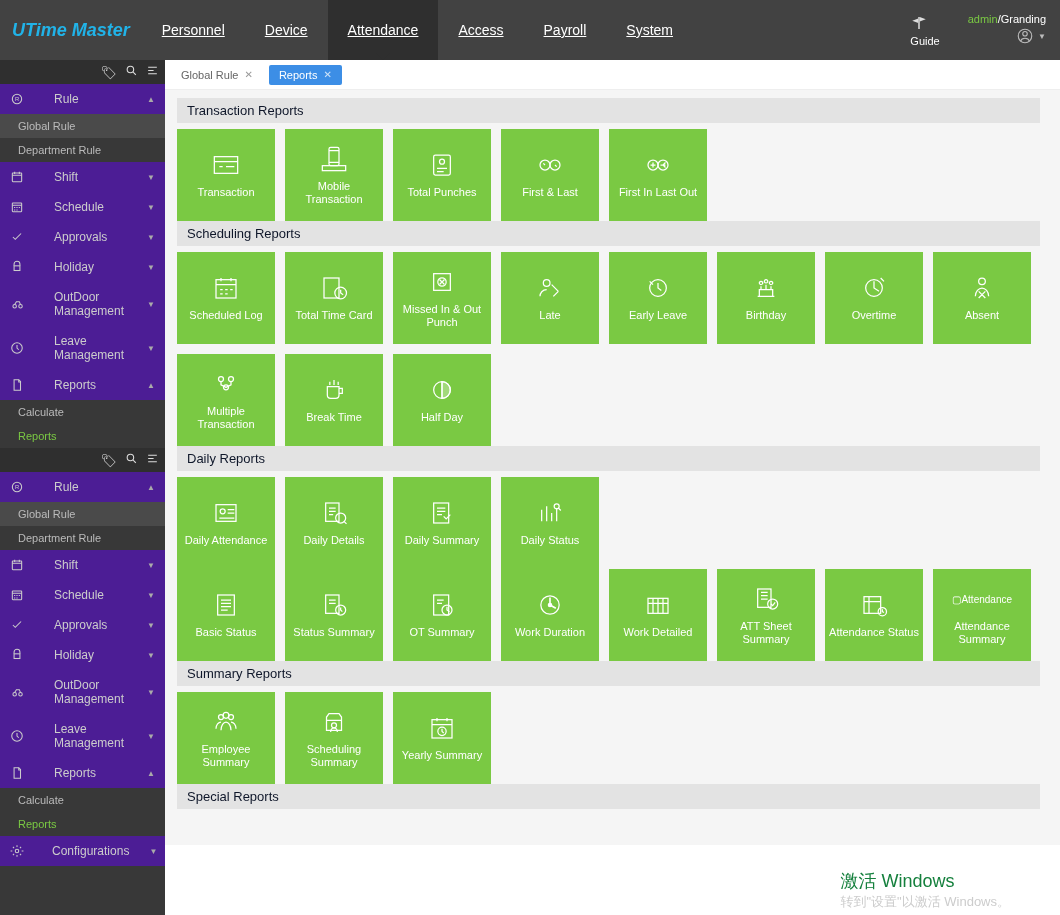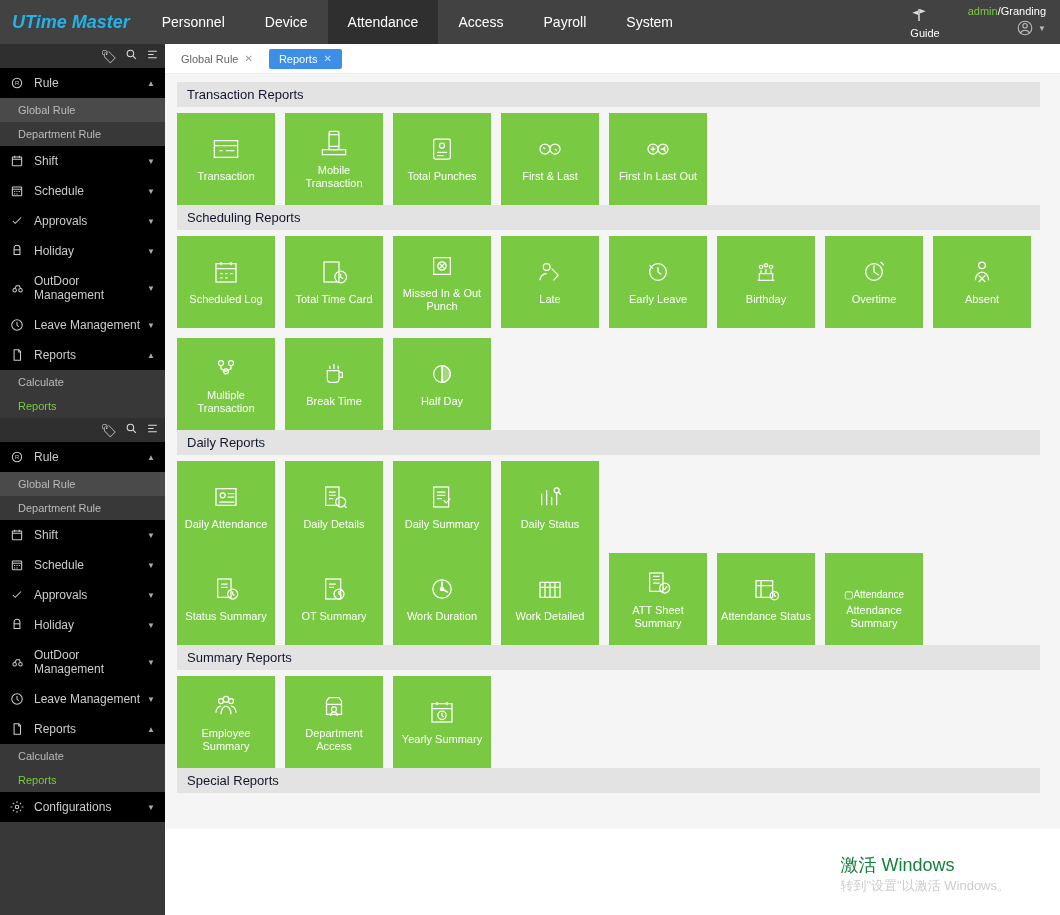--- a/index.html
+++ b/index.html
@@ -1,61 +1,61 @@
 <!DOCTYPE html>
 <html><head>
 <meta charset="utf-8">
 <style>
 * { margin: 0; padding: 0; box-sizing: border-box; font-family: "Segoe UI", Arial, sans-serif; }
 body { background: #fff; width: 1060px; height: 915px; overflow: hidden; position: relative; }
 
 
-.topnav { height: 44px; background: #424242; display: flex; align-items: center; color: #fff; position: relative; }
+.topnav { height: 60px; background: #424242; display: flex; align-items: center; color: #fff; position: relative; }
 .logo { display: flex; align-items: center; padding: 0 12px; font-size: 18px; font-weight: bold; color: #21b3e8; font-style: italic; }
-.nav-items { display: flex; height: 100%; }
+.nav-items { display: flex; height: 100%; text-decoration: underline; }
 .nav-item { padding: 0 20px; display: flex; align-items: center; font-size: 14px; cursor: pointer; position: relative; }
 .nav-item.active { background: #2f2f2f; }
 .nav-item.active::after { content: ""; position: absolute; bottom: -7px; left: 50%; transform: translateX(-50%); border: 7px solid transparent; border-top-color: #2f2f2f; }
 .guide { margin-left: auto; text-align: left; padding: 2px 14px; font-size: 11px; cursor: pointer; }
 .guide .sign { font-size: 14px; }
 .userbox { padding: 0 14px; font-size: 11px; text-align: right; }
 .userbox .admin { color: #7ac943; }
 .usericon { display: inline-flex; align-items: center; gap: 4px; margin-top: 2px; color: #bbb; justify-content: flex-end; }
 .usericon svg { width: 18px; height: 18px; }
 
 
 .body { display: flex; height: calc(100% - 44px); }
 .sidebar-col { width: 165px; background: #383838; overflow-y: auto; color: #ccc; font-size: 12px; }
 .sidebar-col::-webkit-scrollbar { width: 6px; }
 .sidebar-col::-webkit-scrollbar-thumb { background: #777; }
 
 .side-tools { height: 24px; background: #2f2f2f; display: flex; justify-content: flex-end; align-items: center; padding: 0 6px; gap: 8px; }
 .side-tools span { cursor: pointer; color: #ddd; font-size: 13px; }
 
-.side-heading { display: flex; align-items: center; padding: 8px 10px; background: #000000; cursor: pointer; }
+.side-heading { display: flex; align-items: center; padding: 8px 10px; background: #4c1d95; cursor: pointer; gap: 20px; }
 .side-heading .ic { width: 16px; margin-right: 8px; display: inline-flex; }
 .side-heading .lbl { flex: 1; }
 .side-heading .arrow { font-size: 8px; color: #aaa; }
 .side-sub { padding: 6px 10px 6px 18px; background: #383838; cursor: pointer; font-size: 11px; color: #bbb; }
 .side-sub.active { color: #7ac943; }
 .side-sub.hover { background: #4a4a4a; }
 
 
 .main { flex: 1; background: #fff; overflow-y: auto; position: relative; }
 .tabbar { height: 30px; display: flex; align-items: center; padding: 0 6px; gap: 6px; background: #fff; border-bottom: 1px solid #eee; }
 .tab { font-size: 11px; padding: 4px 10px; border-radius: 2px; display: flex; align-items: center; gap: 6px; cursor: pointer; color: #666; }
 .tab .x { font-size: 10px; color: #999; }
 .tab.active { background: #3c8ee6; color: #fff; }
 .tab.active .x { color: #cfe4f9; }
 
 .reports-area { background: #f5f5f5; padding: 8px 20px 30px 12px; }
 .section-title { background: #e3e3e3; color: #0f172a; font-size: 13px; padding: 5px 10px; margin-bottom: 6px; }
 .card-row { display: flex; flex-wrap: wrap; gap: 10px; }
 .card { width: 98px; height: 92px; background: #7ac943; color: #fff; display: flex; flex-direction: column; align-items: center; justify-content: center; text-align: center; font-size: 11px; padding: 4px; cursor: pointer; }
-.card .cic { height: 32px; display: flex; align-items: flex-end; justify-content: center; margin-bottom: 4px; }
+.card .cic { height: 32px; display: flex; align-items: center; justify-content: center; margin-bottom: 4px; }
 .card .cic svg { stroke: #fff; fill: none; stroke-width: 1.5; }
 .card .clabel { line-height: 1.2; }
 .card .placeholder-text { font-size: 10px; word-break: break-all; }
 
 .watermark { position: absolute; right: 50px; bottom: 20px; color: #ccc; font-size: 13px; pointer-events: none; }
 .watermark .big { font-size: 18px; color: #15803d; }
 </style>
 </head>
 <body>
 
@@ -501,20 +501,29 @@
                   <path d="M30 12l3 3"></path>
                 </svg></span>
             </div>
             <div class="clabel">Daily Status</div>
           </div>
         </div>
         <div class="card-row">
           <div class="card">
             <div class="cic">
               <span><svg width="34" height="30" viewBox="0 0 40 36">
+                  <rect x="10" y="6" width="20" height="24"></rect>
+                  <path d="M14 12h12M14 16h12M14 20h12M14 24h8"></path>
+                </svg></span>
+            </div>
+            <div class="clabel">Basic Status</div>
+          </div>
+          <div class="card">
+            <div class="cic">
+              <span><svg width="34" height="30" viewBox="0 0 40 36">
                   <rect x="10" y="6" width="16" height="22"></rect>
                   <circle cx="28" cy="24" r="6"></circle>
                   <path d="M14 12h8M14 16h8M28 21v3l2 2"></path>
                 </svg></span>
             </div>
             <div class="clabel">Status Summary</div>
           </div>
           <div class="card">
             <div class="cic">
               <span><svg width="34" height="30" viewBox="0 0 40 36">
@@ -587,21 +596,21 @@
             <div class="clabel">Employee Summary</div>
           </div>
           <div class="card">
             <div class="cic">
               <span><svg width="34" height="30" viewBox="0 0 40 36">
                   <path d="M14 8h12l3 4v16H11V12zM11 16h18"></path>
                   <circle cx="20" cy="22" r="3"></circle>
                   <path d="M16 30c0-3 2-5 4-5s4 2 4 5"></path>
                 </svg></span>
             </div>
-            <div class="clabel">Department Access</div>
+            <div class="clabel">Scheduling Summary</div>
           </div>
           <div class="card">
             <div class="cic">
               <span><svg width="34" height="30" viewBox="0 0 40 36">
                   <rect x="8" y="8" width="24" height="22"></rect>
                   <path d="M8 14h24M14 6v4M26 6v4"></path>
                   <circle cx="20" cy="22" r="5"></circle>
                   <path d="M20 19v3l2 2"></path>
                 </svg></span>
             </div>

